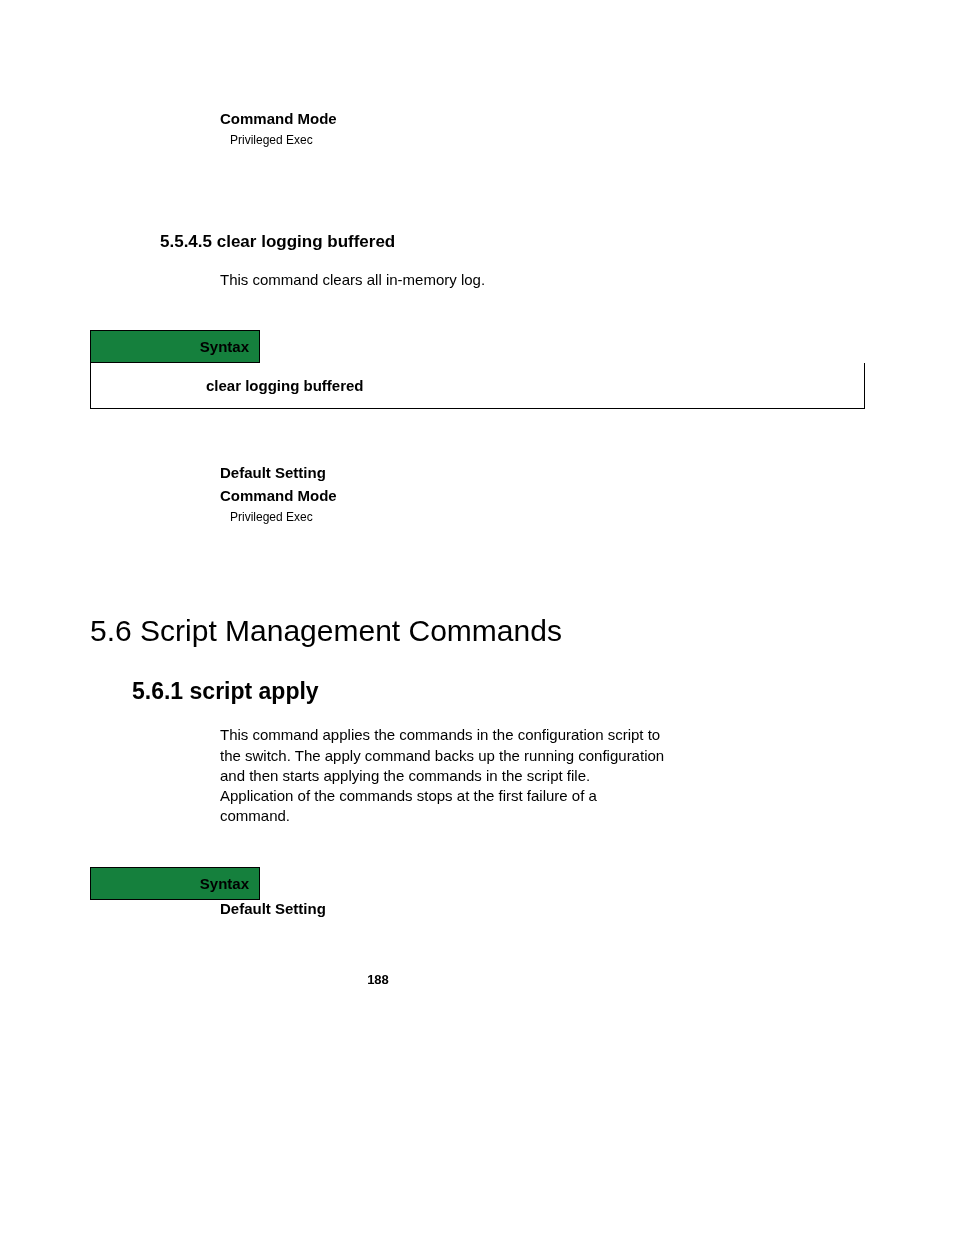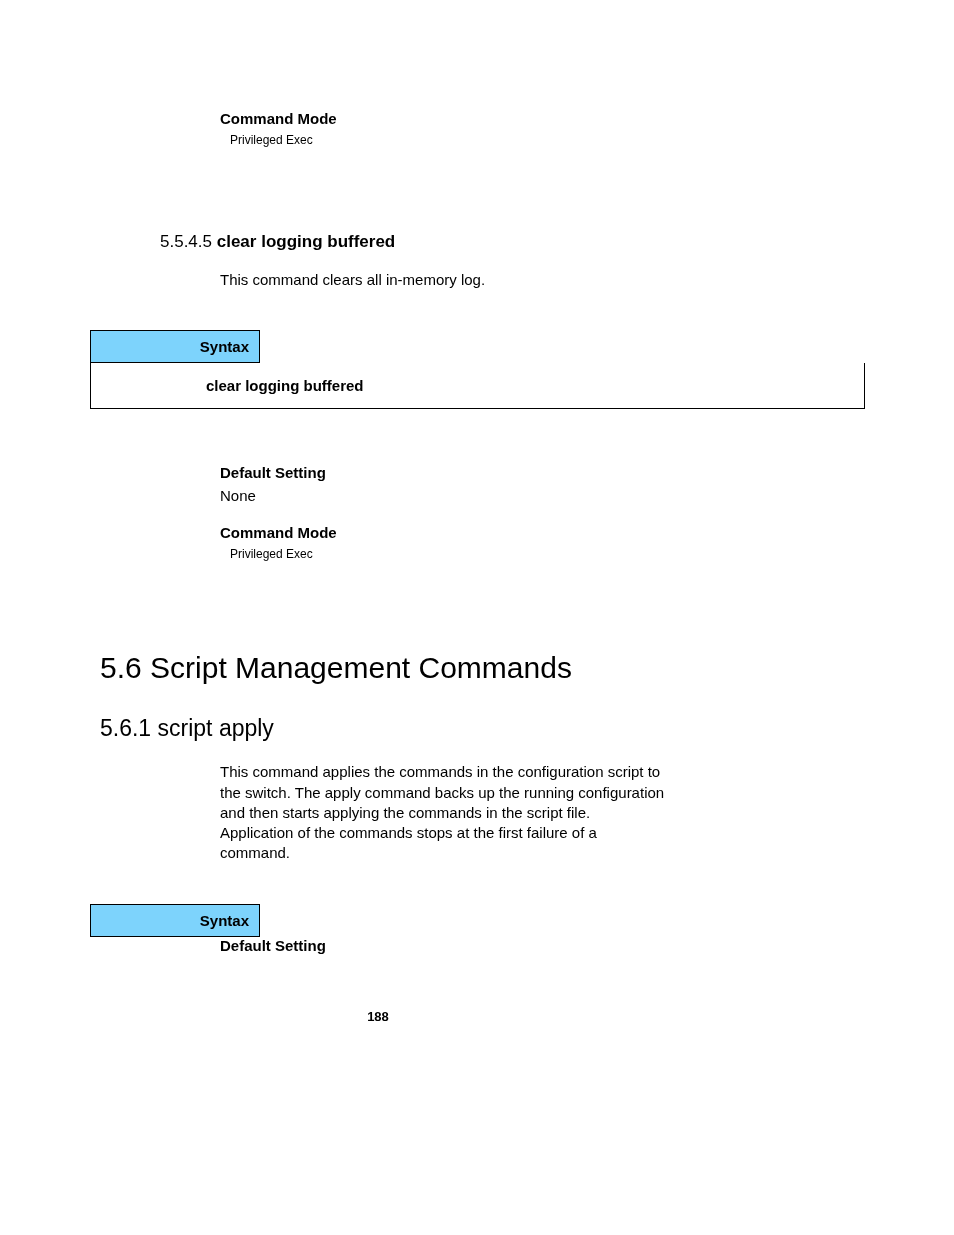--- a/index.html
+++ b/index.html
@@ -32,39 +32,39 @@
     font-size: 15px;
     margin-bottom: 20px;
   }
   .subheading {
     font-size: 17px;
     margin-top: 85px;
     margin-bottom: 18px;
     margin-left: 70px;
   }
   .subheading .num {
-    font-weight: normal;
+    font-weight: bold;
   }
   .subheading .title {
     font-weight: bold;
   }
   .body-text {
     font-size: 15px;
     margin-left: 130px;
     margin-bottom: 40px;
     line-height: 1.35;
   }
   .syntax-box {
     margin-top: 30px;
     margin-left: 0;
     width: 775px;
   }
   .syntax-header {
     border: 1.5px solid #000;
-    background: #7dd3fc;
+    background: #15803d;
     width: 170px;
     box-sizing: border-box;
     padding: 7px 10px 7px 10px;
     font-weight: bold;
     font-size: 15px;
     text-align: right;
   }
   .syntax-body {
     border-left: 1.5px solid #000;
     border-right: 1.5px solid #000;
@@ -74,33 +74,33 @@
     box-sizing: border-box;
     padding: 14px 10px 14px 115px;
     font-weight: bold;
     font-size: 15px;
   }
   .h1 {
     font-size: 30px;
     font-weight: normal;
     margin-top: 90px;
     margin-bottom: 30px;
-    margin-left: 10px;
   }
   .h2 {
     font-size: 23px;
     margin-top: 30px;
     margin-bottom: 20px;
     margin-left: 10px;
   }
   .h2 .num {
-    font-weight: normal;
+    font-weight: bold;
+    margin-left: 32px;
   }
   .h2 .title {
-    font-weight: normal;
+    font-weight: bold;
   }
   .param-line {
     font-size: 15px;
     margin-left: 170px;
     margin-top: 35px;
     margin-bottom: 40px;
   }
   .param-line .pname {
     font-weight: bold;
   }
@@ -131,21 +131,20 @@
 
   <div class="body-text">This command clears all in-memory log.</div>
 
   <div class="syntax-box">
     <div class="syntax-header">Syntax</div>
     <div class="syntax-body">clear logging buffered</div>
   </div>
 
   <div class="indent-block gap-after-box">
     <div class="label">Default Setting</div>
-    <div class="value-noind">None</div>
     <div class="label">Command Mode</div>
     <div class="value">Privileged Exec</div>
   </div>
 
   <div class="h1">5.6 Script Management Commands</div>
 
   <div class="h2">
     <span class="num">5.6.1</span>
     <span class="title">script apply</span>
   </div>

